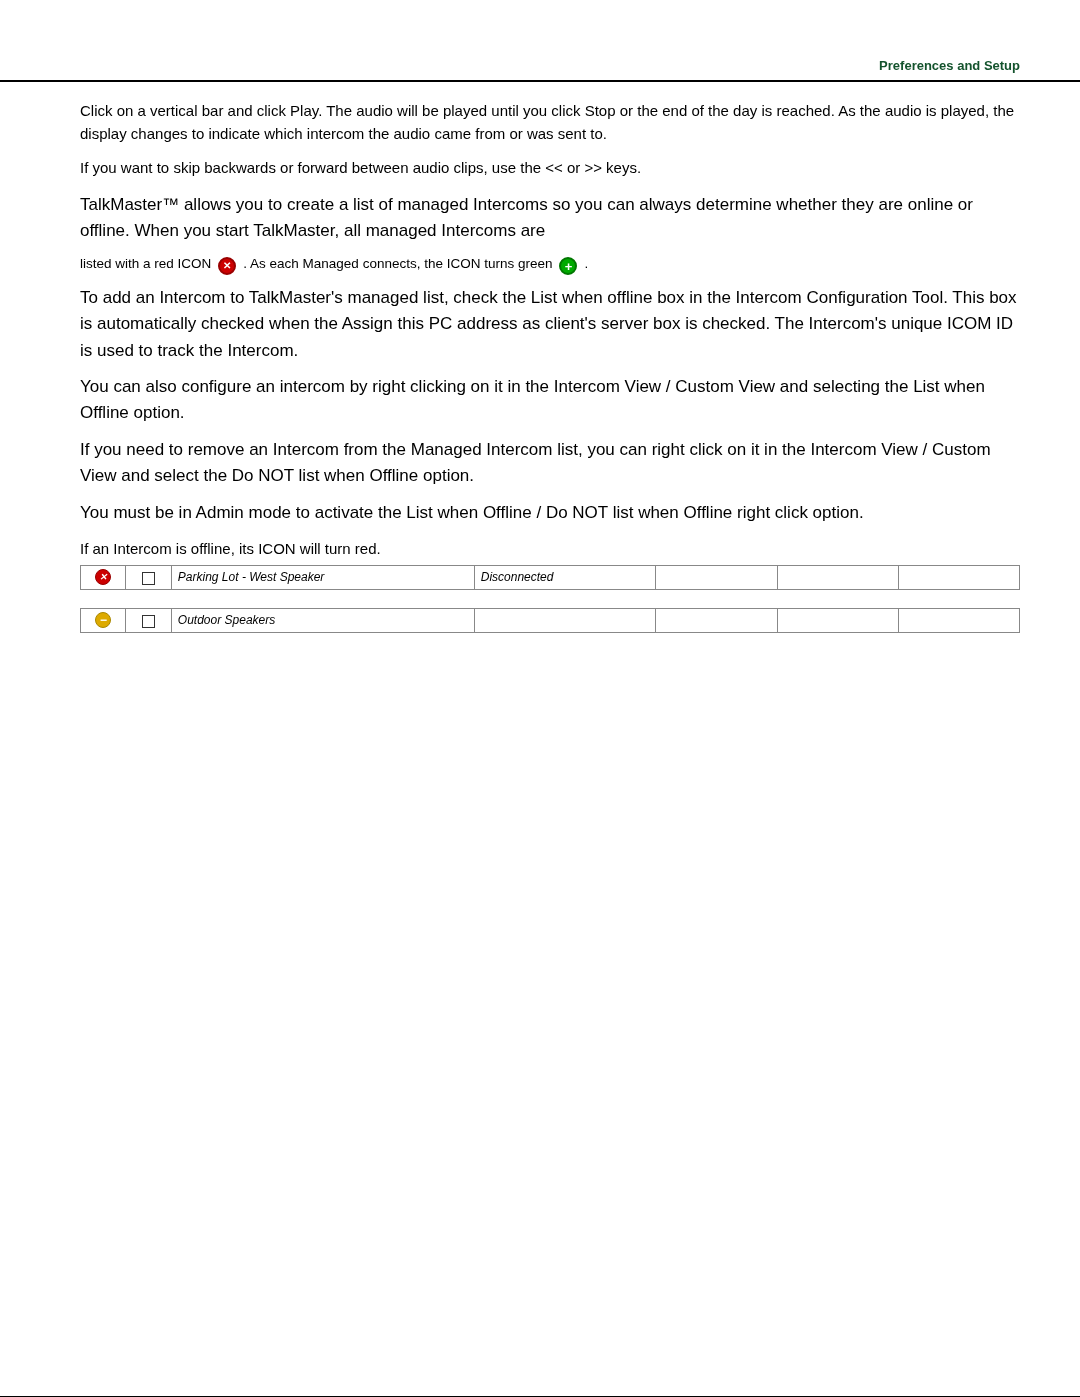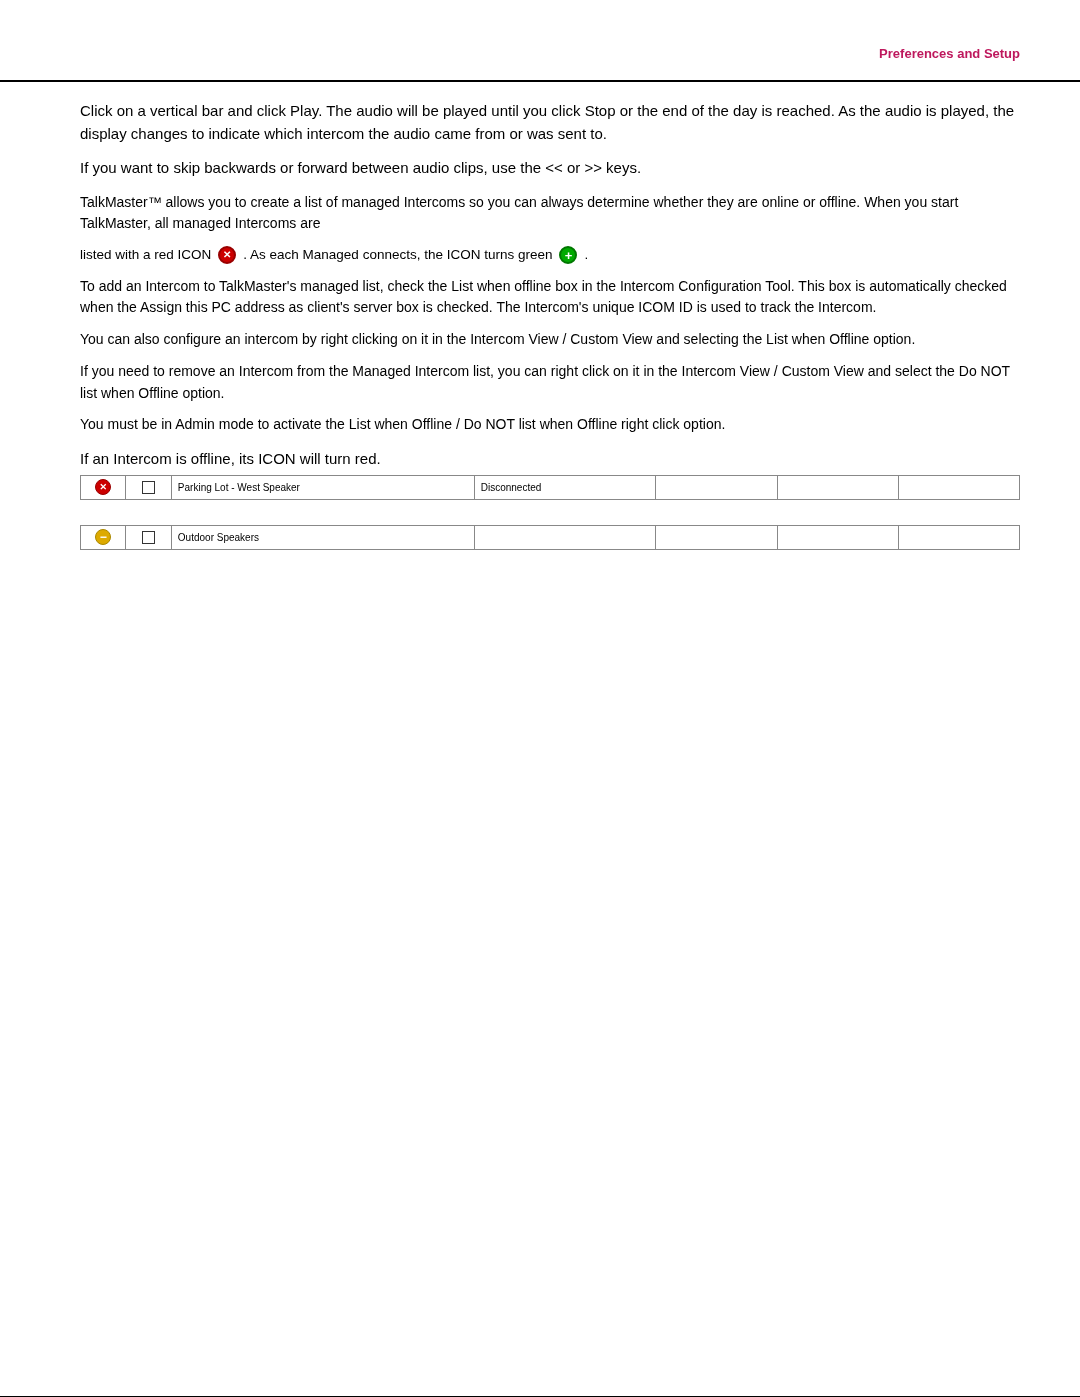--- a/index.html
+++ b/index.html
@@ -30,25 +30,25 @@
       width: 100%;
       height: 2px;
       background: #000000;
       position: absolute;
       top: 40px;
       left: 0;
     }
 
     .header-right {
       position: absolute;
-      top: 6px;
+      top: 18px;
       right: 60px;
       font-size: 13px;
       font-weight: bold;
-      color: #be185d;
+      color: #14532d;
     }
 
     .content-area {
       padding: 60px 60px 60px 80px;
       margin-top: 40px;
     }
 
     .intro-paragraph {
       margin-bottom: 12px;
       line-height: 1.5;
@@ -59,21 +59,21 @@
       font-size: 16px;
       font-weight: bold;
       margin-top: 24px;
       margin-bottom: 12px;
       color: #000000;
     }
 
     .body-paragraph {
       margin-bottom: 10px;
       line-height: 1.55;
-      font-size: 14px;
+      font-size: 17px;
     }
 
     .inline-icon {
       display: inline-block;
       vertical-align: middle;
       width: 18px;
       height: 18px;
       border-radius: 50%;
       margin: 0 3px;
       position: relative;
@@ -107,37 +107,38 @@
       position: absolute;
       top: 50%;
       left: 50%;
       transform: translate(-50%, -50%);
       font-weight: bold;
       line-height: 1;
     }
 
     .icon-text-line {
       display: flex;
-      align-items: center;
+      align-items: flex-end;
       gap: 4px;
       margin-bottom: 10px;
       font-size: 13.5px;
       line-height: 1.55;
     }
 
     .offline-label {
       margin-bottom: 8px;
       font-size: 15px;
     }
 
     .intercom-table {
       width: 100%;
       border-collapse: collapse;
-      margin-bottom: 25px;
-      font-size: 10px;
+      margin-bottom: 18px;
+      font-size: 12px;
+      font-style: italic;
     }
 
     .intercom-table td {
       border: 1px solid #888888;
       padding: 3px 6px;
       height: 24px;
       vertical-align: middle;
     }
 
     .intercom-table td:first-child {

